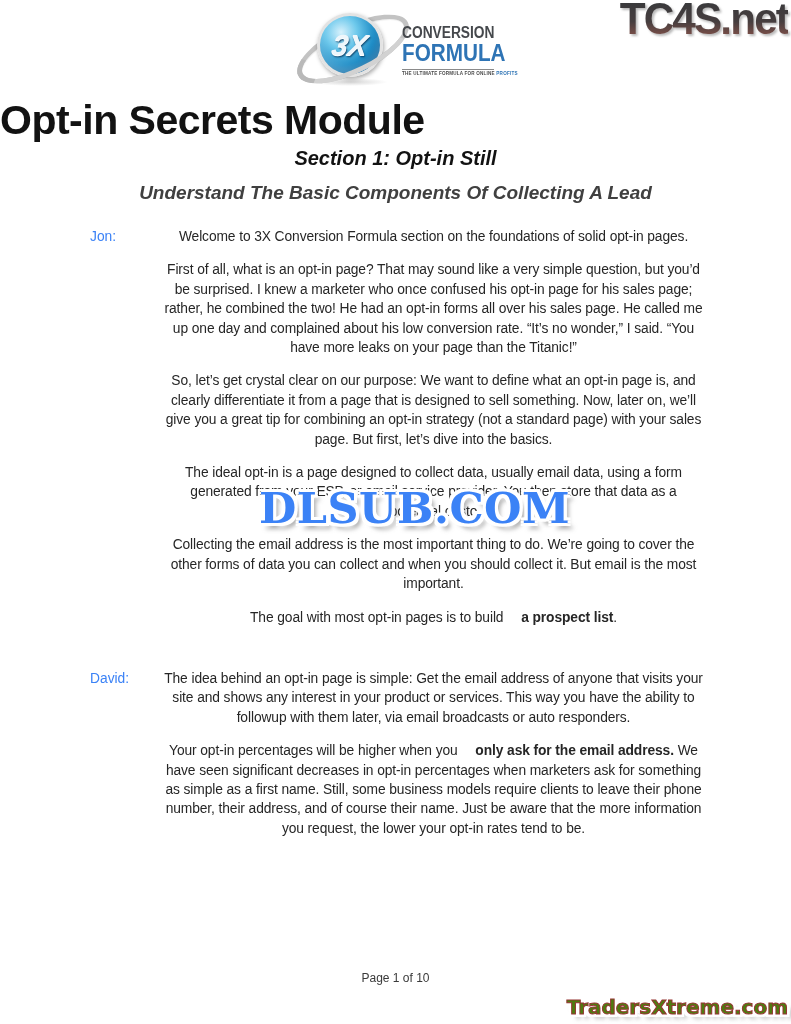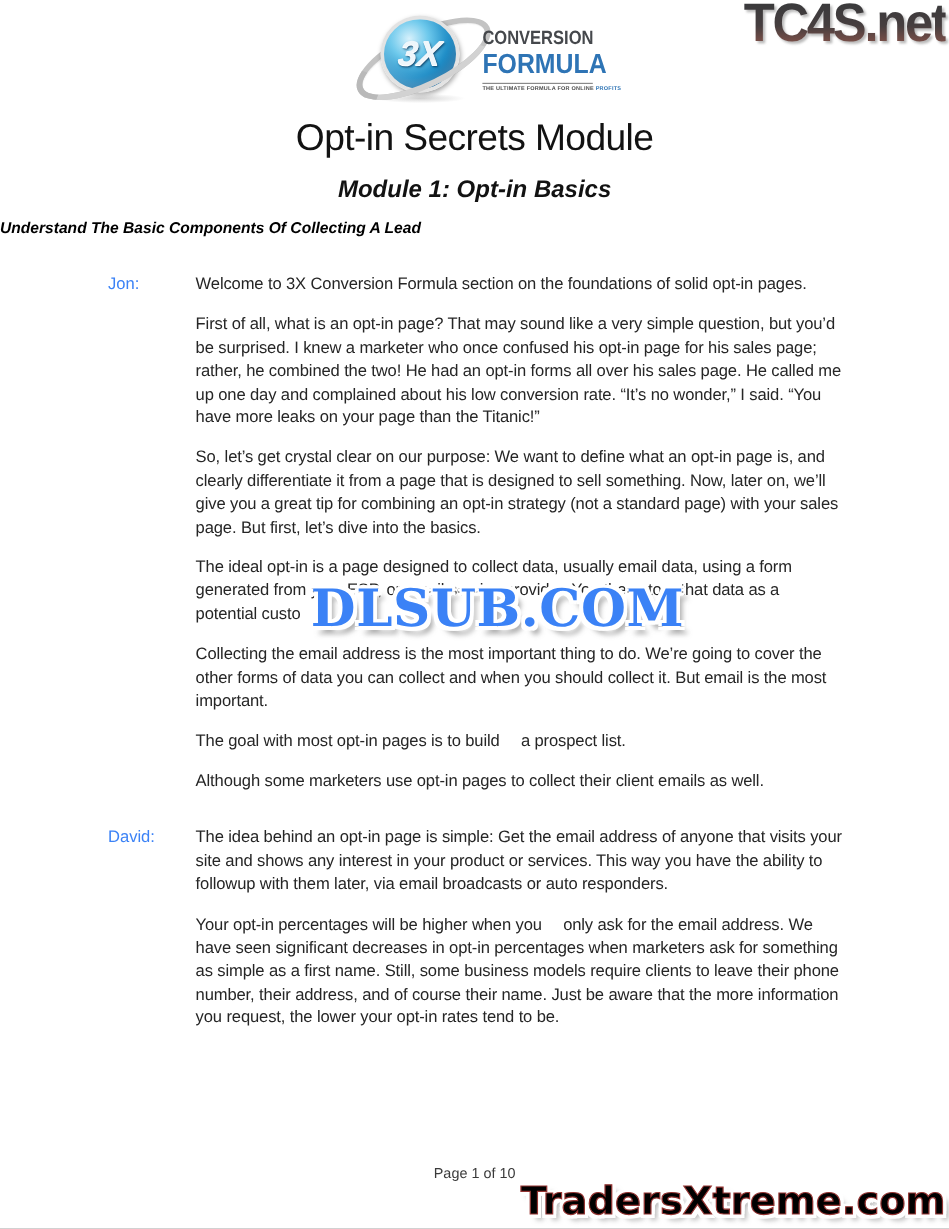--- a/index.html
+++ b/index.html
@@ -66,41 +66,41 @@
   }
   .logo-tagline {
     margin-top:2px; font-size:4.6px; font-weight:bold; color:#4a4a4a;
     white-space:nowrap; letter-spacing:0.2px;
     border-top:1px solid #8a8a8a; padding-top:1px; width:92px;
   }
   .logo-tagline .hl { color:#2e74b5; }
 
   
   .doc-title {
-    position:absolute; top:97px; left:0; right:0; text-align:center;
-    font-size:31px; font-weight:normal; color:#121212; letter-spacing:-0.5px;
+    position:absolute; top:97px; left:0; right:0; 
+    font-size:41px; font-weight:bold; color:#121212; letter-spacing:-0.5px;
   }
   .doc-section {
     position:absolute; top:147px; left:0; right:0; text-align:center;
     font-size:20px; font-weight:bold; font-style:italic; color:#121212;
   }
   .doc-subtitle {
-    position:absolute; top:182px; left:0; right:0; text-align:left;
-    font-size:13px; font-weight:bold; font-style:italic; color:#000000;
+    position:absolute; top:182px; left:0; right:0; text-align:center;
+    font-size:19px; font-weight:bold; font-style:italic; color:#404040;
   }
 
   
   .transcript { position:absolute; top:227px; left:90px; width:614px; }
   .row { display:grid; grid-template-columns:73px 1fr; margin-bottom:14px; }
   .speaker { font-weight:normal; color:#3b82f6; font-size:13.8px; line-height:19.4px; }
   .para {
     font-size:13.8px; line-height:19.4px; color:#262626;
-    letter-spacing:-0.1px; text-align:left;
-  }
-  .para .b { font-weight:normal;margin-left:14px; }
+    letter-spacing:-0.1px; text-align:center;
+  }
+  .para .b { font-weight:bold;margin-left:14px; }
   .para .i { }
 
   
   .dlsub {
     position:absolute; left:259px; top:487px;
     font-family:"DejaVu Serif", serif; font-weight:bold;
     font-size:43px; line-height:1; letter-spacing:0.5px; color:#3b82f6;
     text-shadow:
       -3px -3px 0 #fff, 3px -3px 0 #fff, -3px 3px 0 #fff, 3px 3px 0 #fff,
       -3px 0 0 #fff, 3px 0 0 #fff, 0 -3px 0 #fff, 0 3px 0 #fff,
@@ -109,21 +109,21 @@
   }
 
   
   .page-footer {
     position:absolute; top:971px; left:0; right:0; text-align:center;
     font-size:12px; color:#3a3a3a;
   }
   .traders {
     position:absolute; right:3px; bottom:7px;
     font-family:"DejaVu Sans", sans-serif; font-weight:bold;
-    font-size:32px; line-height:1; color:#000000;
+    font-size:20px; line-height:1; color:#4d7c0f;
     -webkit-text-stroke:1px #953432;
     text-shadow:
       -3px -3px 0 #fff, 3px -3px 0 #fff, -3px 3px 0 #fff, 3px 3px 0 #fff,
       -3px 0 0 #fff, 3px 0 0 #fff, 0 -3px 0 #fff, 0 3px 0 #fff,
       5px 5px 4px rgba(140,140,140,0.6);
     white-space:nowrap; z-index:6;
   }
 </style>
 </head>
 <body>
@@ -140,21 +140,21 @@
     </div>
     <div class="logo-arc"></div>
     <div class="logo-text">
       <div class="logo-conversion">CONVERSION</div>
       <div class="logo-formula">FORMULA</div>
       <div class="logo-tagline"><span>THE ULTIMATE FORMULA FOR ONLINE </span><span class="hl">PROFITS</span></div>
     </div>
   </div>
 
   <div class="doc-title">Opt-in Secrets Module</div>
-  <div class="doc-section">Module 1: Opt-in Basics</div>
+  <div class="doc-section">Section 1: Opt-in Still</div>
   <div class="doc-subtitle">Understand The Basic Components Of Collecting A Lead</div>
 
   <div class="transcript">
       <div class="row">
         <div class="speaker">Jon:</div>
         <div class="para"><span>Welcome to 3X Conversion Formula section on the foundations of solid opt-in pages.</span></div>
       </div>
       <div class="row">
         <div class="speaker"></div>
         <div class="para"><span>First of all, what is an opt-in page?  That may sound like a very simple question, but you’d be surprised. I knew a marketer who once confused his opt-in page for his sales page; rather, he combined the two! He had an opt-in forms all over his sales page. He called me up one day and complained about his low conversion rate. “It’s no wonder,” I said. “You have more leaks on your page than the Titanic!”</span></div>
@@ -170,21 +170,20 @@
       <div class="row">
         <div class="speaker"></div>
         <div class="para"><span>Collecting the email address is the most important thing to do. We’re going to cover the other forms of data you can collect and when you should collect it.  But email is the most important.</span></div>
       </div>
       <div class="row">
         <div class="speaker"></div>
         <div class="para"><span>The goal with most opt-in pages is to build </span><span class="b">a prospect list</span><span>.</span></div>
       </div>
       <div class="row">
         <div class="speaker"></div>
-        <div class="para"><span>Although some marketers use opt-in pages to collect their client emails as well.</span></div>
       </div>
       <div class="row">
         <div class="speaker"></div>
       </div>
       <div class="row">
         <div class="speaker">David:</div>
         <div class="para"><span>The idea behind an opt-in page is simple: Get the email address of anyone that visits your site and shows any interest in your product or services. This way you have the ability to followup with them later, via email broadcasts or auto responders.</span></div>
       </div>
       <div class="row">
         <div class="speaker"></div>

